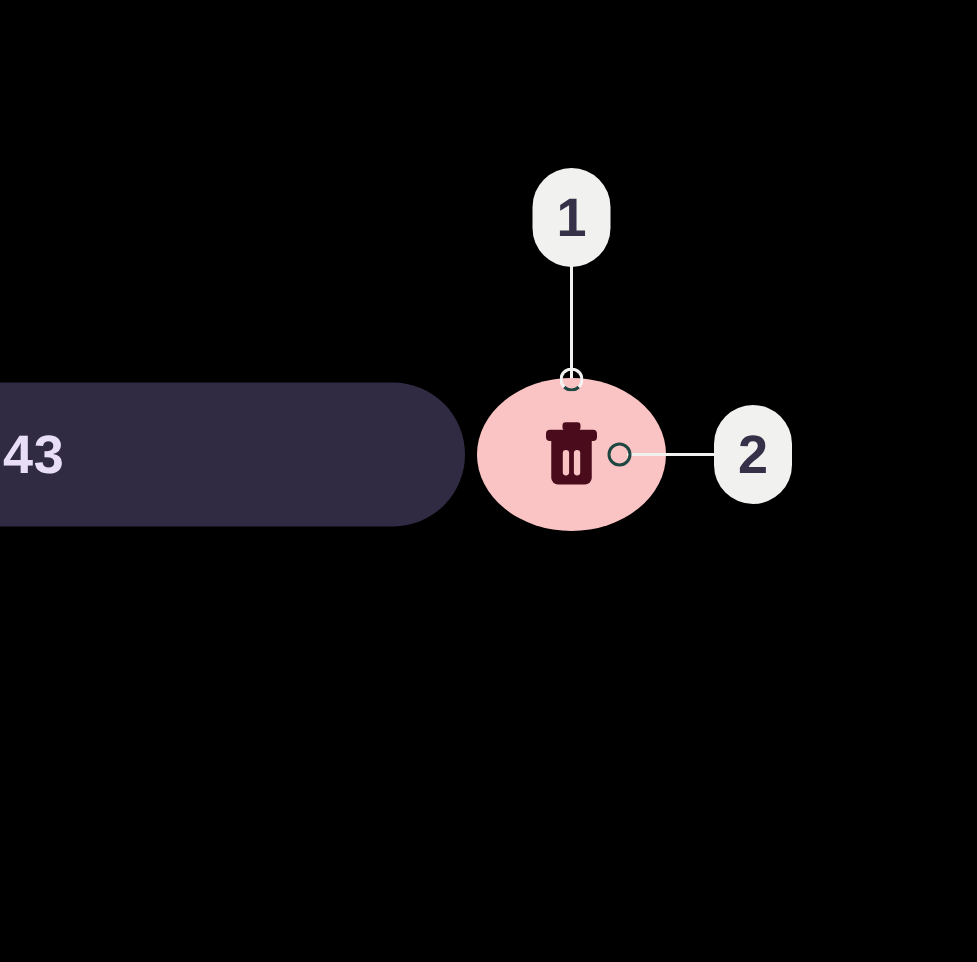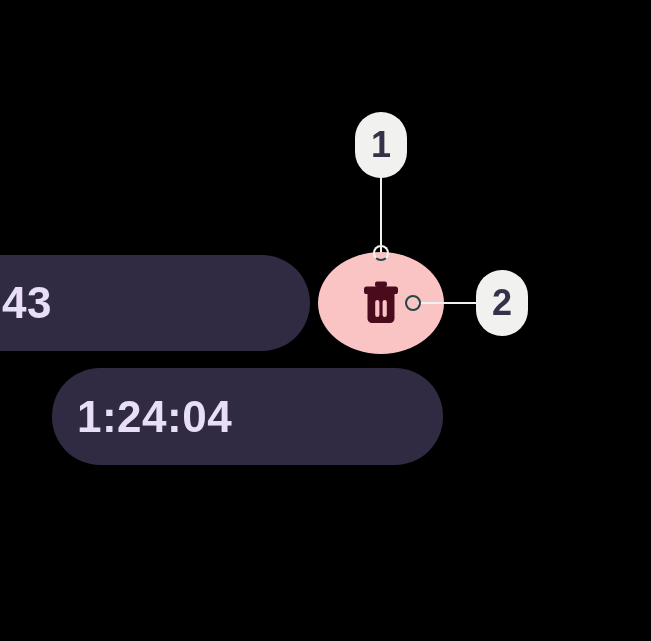--- a/index.html
+++ b/index.html
@@ -21,21 +21,21 @@
   .pill {
     position: absolute;
     background: #302B43;
     border-radius: 48px;
     display: flex;
     align-items: center;
     box-sizing: border-box;
   }
   .pill-text {
     color: #E9DEF8;
-    font-size: 44px;
+    font-size: 36px;
     font-weight: 700;
     letter-spacing: 0.5px;
     line-height: 1;
     white-space: nowrap;
   }
 
   #pill-count {
     left: -120px;
     top: 255px;
     width: 430px;
@@ -135,23 +135,20 @@
 </style>
 </head>
 <body>
 
 <div id="screen">
 
   <div class="pill" id="pill-count">
     <span class="pill-text">43</span>
   </div>
 
-  <div class="pill" id="pill-timer">
-    <span class="pill-text">1:24:04</span>
-  </div>
 
   <div id="delete-button">
     <span>
       <svg width="40" height="44" viewBox="0 0 40 44" xmlns="http://www.w3.org/2000/svg">
         <rect x="14" y="0.5" width="12" height="5.5" rx="2" fill="#4A0C1C"></rect>
         <rect x="3" y="5.5" width="34" height="7.5" rx="2.6" fill="#4A0C1C"></rect>
         <path d="M6.5 13 h27 a0 0 0 0 1 0 0 v24.5 a4.5 4.5 0 0 1 -4.5 4.5 h-18 a4.5 4.5 0 0 1 -4.5 -4.5 z" fill="#4A0C1C"></path>
         <rect x="14.2" y="19" width="4.2" height="17" rx="2.1" fill="#FBC4C4"></rect>
         <rect x="21.6" y="19" width="4.2" height="17" rx="2.1" fill="#FBC4C4"></rect>
       </svg>

